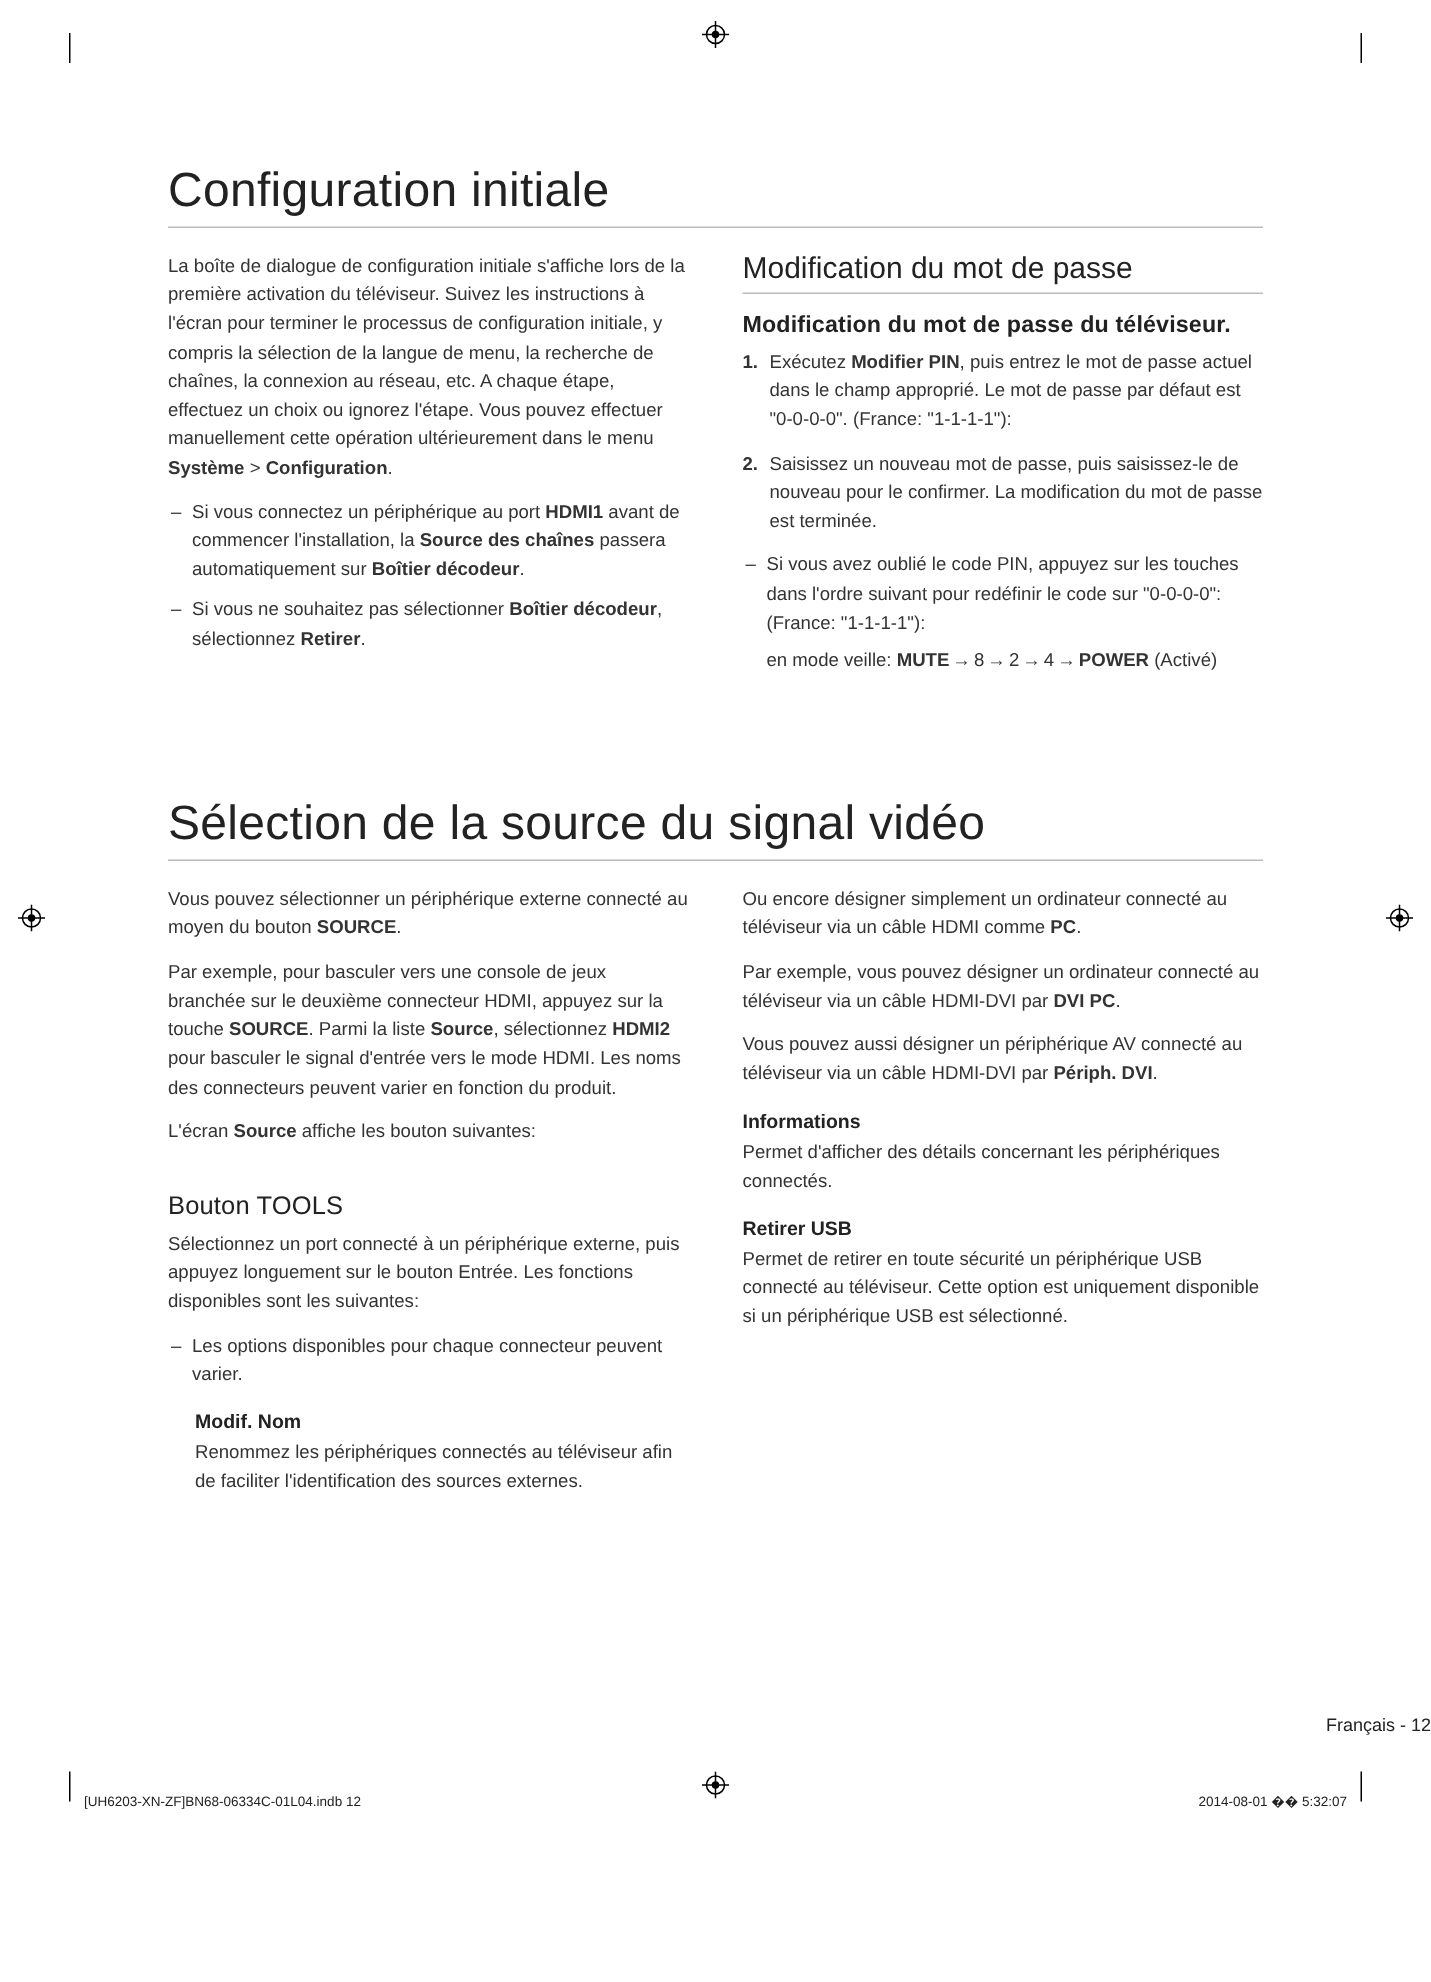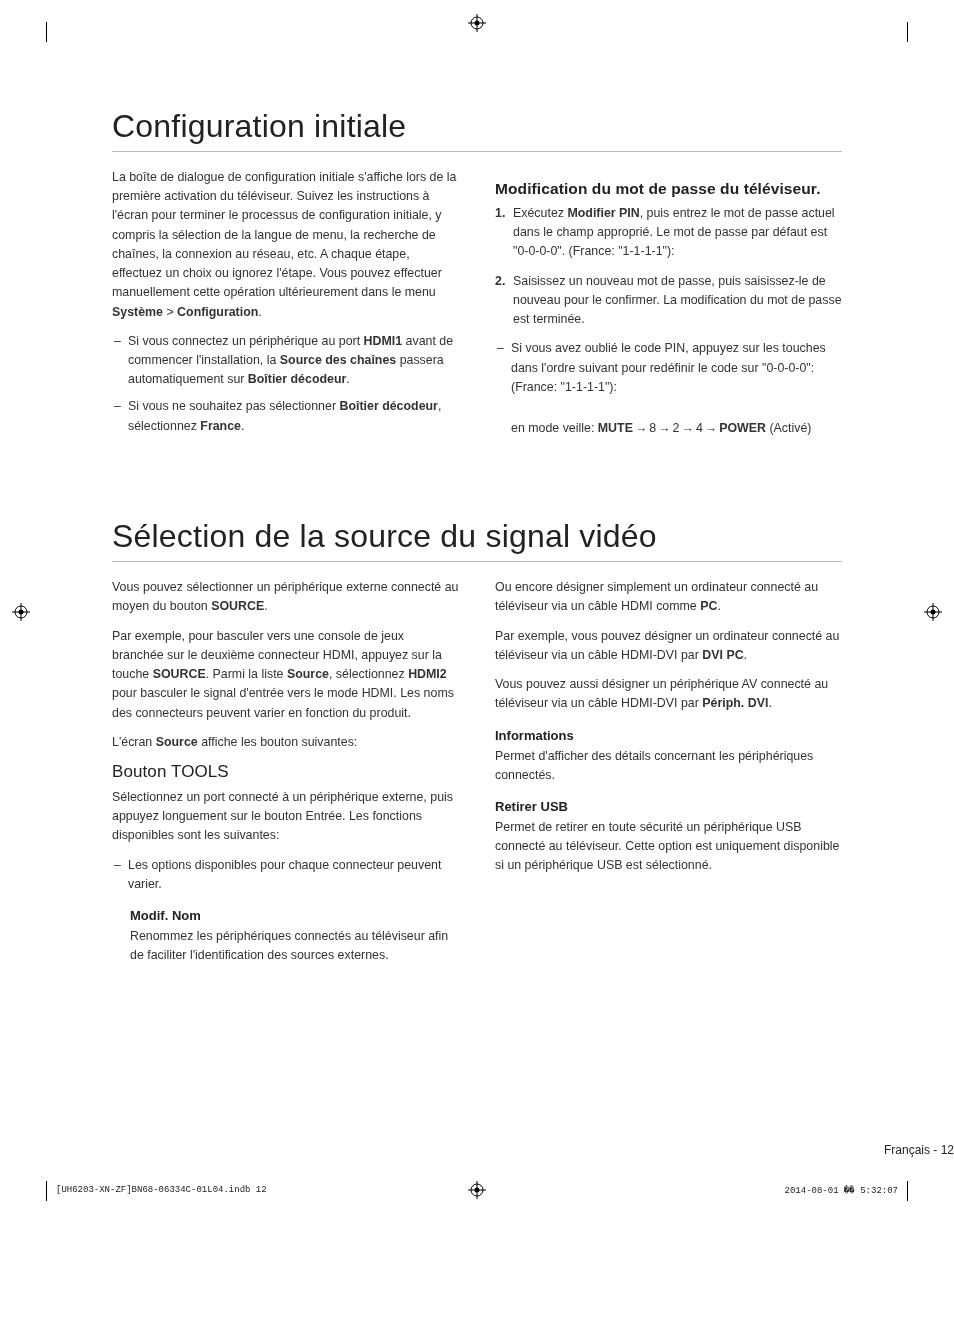--- a/index.html
+++ b/index.html
@@ -135,26 +135,26 @@
     left: 0; right: 0;
     bottom: 66px;
     text-align: right;
     font-size: 12px;
     font-weight: 500;
     color: #222;
   }
   .imprint {
     position: absolute;
     left: 56px; right: 56px;
-    bottom: 27px;
+    bottom: 16px;
     display: flex;
     justify-content: space-between;
+    align-items: center;
     font-size: 9px;
     color: #222;
-    font-family: Liberation Mono, monospace;
   }
 
   .arrow { padding: 0 2px; }
 </style>
 </head>
 <body>
 
 <div class="sheet">
 
   <div class="tick v" style="top:22px; left:46px;"></div>
@@ -201,39 +201,40 @@
     <div class="cols">
       <div class="col">
         <p>
           <span>La boîte de dialogue de configuration initiale s'affiche lors de la première activation du téléviseur. Suivez les instructions à l'écran pour terminer le processus de configuration initiale, y compris la sélection de la langue de menu, la recherche de chaînes, la connexion au réseau, etc. A chaque étape, effectuez un choix ou ignorez l'étape. Vous pouvez effectuer manuellement cette opération ultérieurement dans le menu </span><span class="bold">Système</span><span> &gt; </span><span class="bold">Configuration</span><span>.</span>
         </p>
         <ul class="dash-list">
           <li>
             <span>Si vous connectez un périphérique au port </span><span class="bold">HDMI1</span><span> avant de commencer l'installation, la </span><span class="bold">Source des chaînes</span><span> passera automatiquement sur </span><span class="bold">Boîtier décodeur</span><span>.</span>
           </li>
           <li>
-            <span>Si vous ne souhaitez pas sélectionner </span><span class="bold">Boîtier décodeur</span><span>, sélectionnez </span><span class="bold">France</span><span>.</span>
+            <span>Si vous ne souhaitez pas sélectionner </span><span class="bold">Boîtier décodeur</span><span>, sélectionnez </span><span class="bold">Retirer</span><span>.</span>
           </li>
         </ul>
       </div>
 
       <div class="col">
+        <h2 class="section">Modification du mot de passe</h2>
         <h3 class="sub">Modification du mot de passe du téléviseur.</h3>
         <ol class="num">
           <li>
             <span>Exécutez </span><span class="bold">Modifier PIN</span><span>, puis entrez le mot de passe actuel dans le champ approprié. Le mot de passe par défaut est "0-0-0-0". (France: "1-1-1-1"):</span>
           </li>
           <li>
             <span>Saisissez un nouveau mot de passe, puis saisissez-le de nouveau pour le confirmer. La modification du mot de passe est terminée.</span>
           </li>
         </ol>
         <ul class="dash-list">
           <li>
             <span>Si vous avez oublié le code PIN, appuyez sur les touches dans l'ordre suivant pour redéfinir le code sur "0-0-0-0": (France: "1-1-1-1"):</span>
-            <div style="margin-top:22px;">
+            <div style="margin-top:6px;">
               <span>en mode veille: </span><span class="bold">MUTE</span><span class="arrow">→</span><span>8</span><span class="arrow">→</span><span>2</span><span class="arrow">→</span><span>4</span><span class="arrow">→</span><span class="bold">POWER</span><span> (Activé)</span>
             </div>
           </li>
         </ul>
       </div>
     </div>
 
     <div class="spacer-lg"></div>
 
     <h1 class="title">Sélection de la source du signal vidéo</h1>
@@ -242,21 +243,21 @@
         <p>
           <span>Vous pouvez sélectionner un périphérique externe connecté au moyen du bouton </span><span class="bold">SOURCE</span><span>.</span>
         </p>
         <p>
           <span>Par exemple, pour basculer vers une console de jeux branchée sur le deuxième connecteur HDMI, appuyez sur la touche </span><span class="bold">SOURCE</span><span>. Parmi la liste </span><span class="bold">Source</span><span>, sélectionnez </span><span class="bold">HDMI2</span><span> pour basculer le signal d'entrée vers le mode HDMI. Les noms des connecteurs peuvent varier en fonction du produit.</span>
         </p>
         <p>
           <span>L'écran </span><span class="bold">Source</span><span> affiche les bouton suivantes:</span>
         </p>
 
-        <h3 class="sub" style="font-size:17px; font-weight:500; margin-top:10px;">Bouton TOOLS</h3>
+        <h3 class="sub" style="font-size:17px; font-weight:500; margin-top:30px;">Bouton TOOLS</h3>
         <p>Sélectionnez un port connecté à un périphérique externe, puis appuyez longuement sur le bouton Entrée. Les fonctions disponibles sont les suivantes:</p>
         <ul class="dash-list">
           <li>Les options disponibles pour chaque connecteur peuvent varier.</li>
         </ul>
 
         <div class="indent-block">
           <h4 class="mini">Modif. Nom</h4>
           <p>Renommez les périphériques connectés au téléviseur afin de faciliter l'identification des sources externes.</p>
         </div>
       </div>

